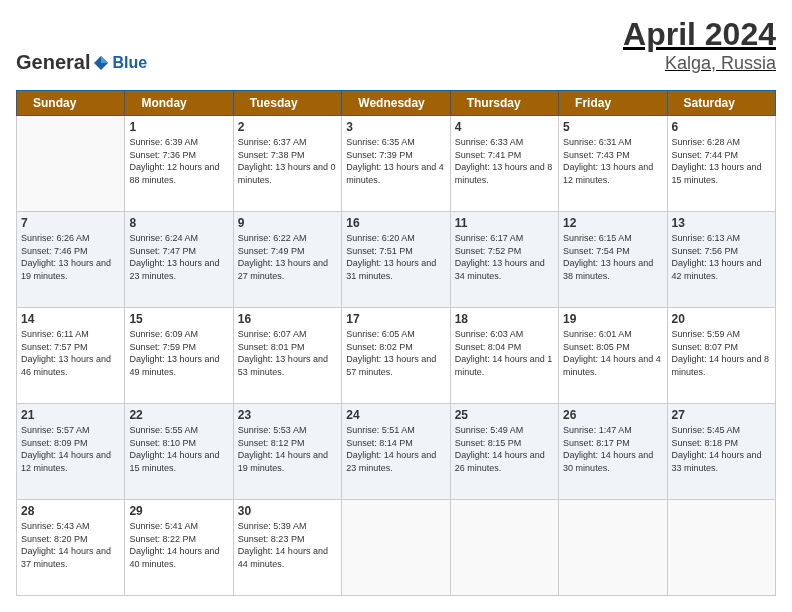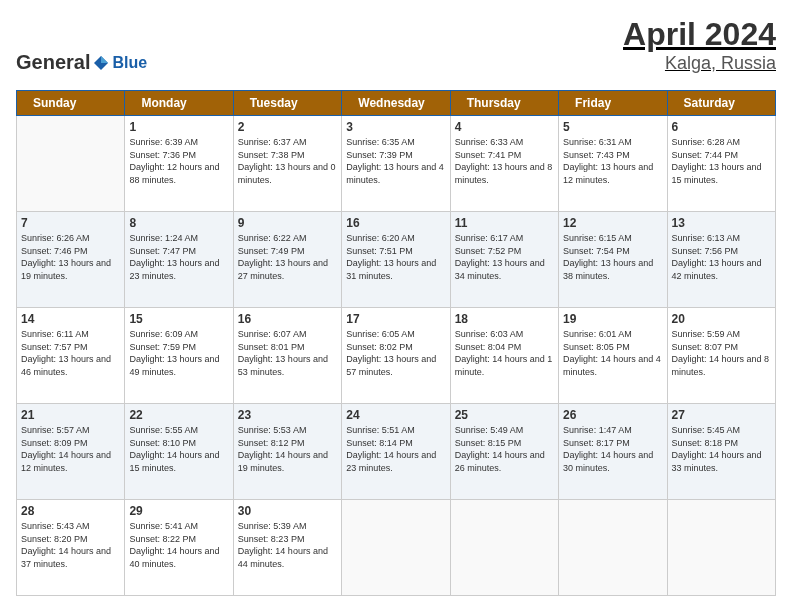--- a/index.html
+++ b/index.html
@@ -195,21 +195,21 @@
             <span class="day-number">7</span>
             <div class="day-info">
               <div>Sunrise: 6:26 AM</div>
               <div>Sunset: 7:46 PM</div>
               <div>Daylight: 13 hours and 19 minutes.</div>
             </div>
           </td>
           <td>
             <span class="day-number">8</span>
             <div class="day-info">
-              <div>Sunrise: 1:24 AM</div>
+              <div>Sunrise: 6:24 AM</div>
               <div>Sunset: 7:47 PM</div>
               <div>Daylight: 13 hours and 23 minutes.</div>
             </div>
           </td>
           <td>
             <span class="day-number">9</span>
             <div class="day-info">
               <div>Sunrise: 6:22 AM</div>
               <div>Sunset: 7:49 PM</div>
               <div>Daylight: 13 hours and 27 minutes.</div>

